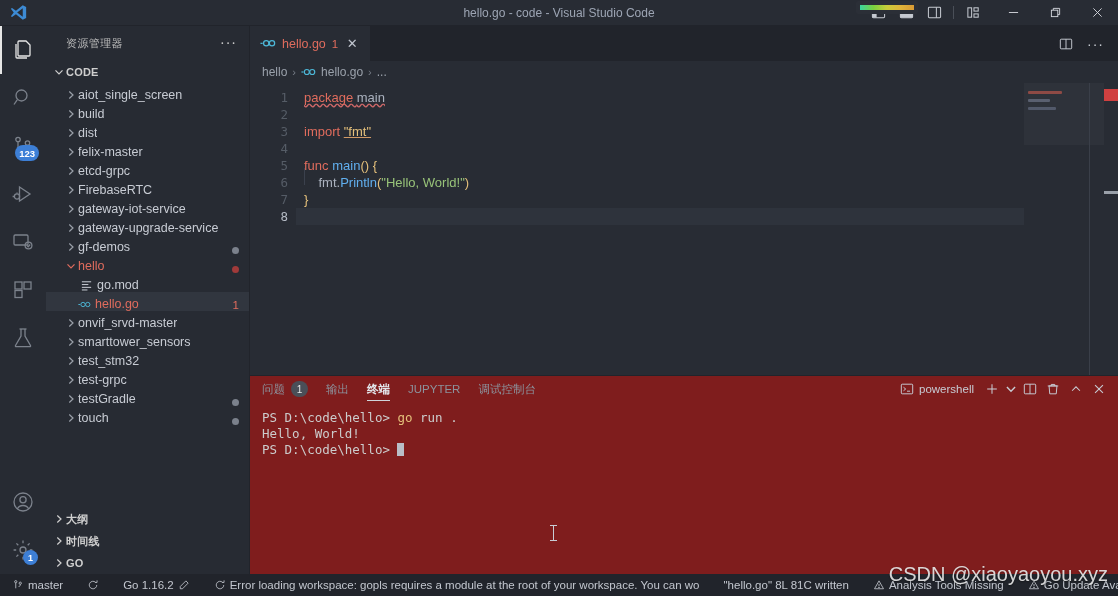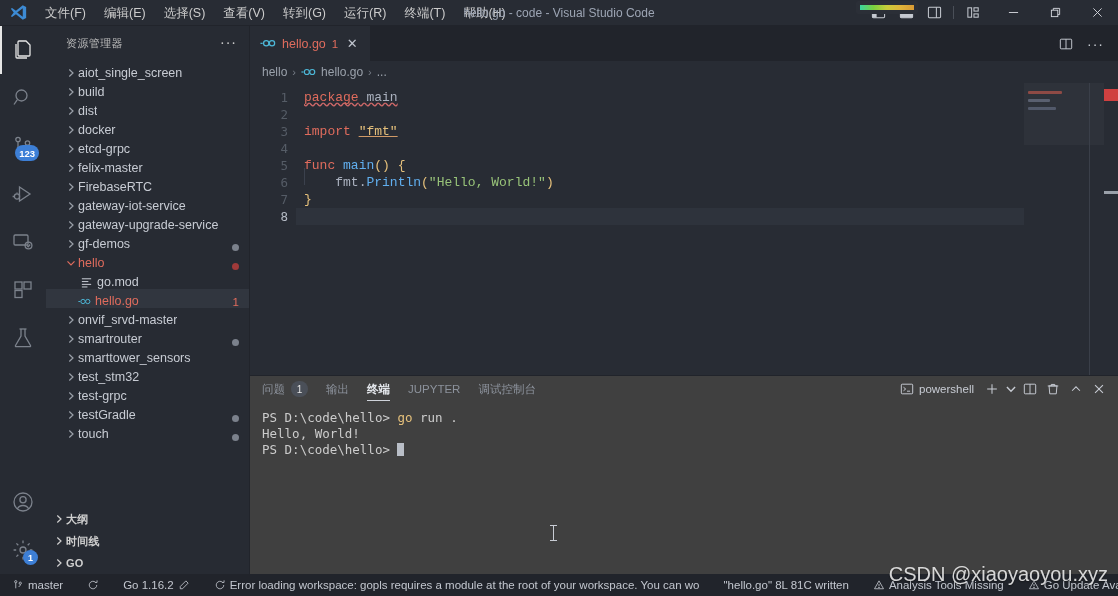--- a/index.html
+++ b/index.html
@@ -133,21 +133,21 @@
 
   .editor-area { flex:1 1 auto; position:relative; background:#282c34; overflow:hidden; display:flex; }
   .gutter {
     width:46px; flex:0 0 46px; padding-top:6px; text-align:right;
     font-family:"DejaVu Sans Mono","Liberation Mono",monospace; font-size:12.5px; color:#555c66;
     user-select:none;
   }
   .gutter div { height:17px; line-height:17px; padding-right:8px; }
   .gutter div.cur { color:#b6bcc6; }
   .code {
-    flex:1 1 auto; padding-top:6px; font-family:Liberation Mono, monospace;
+    flex:1 1 auto; padding-top:6px; font-family:Liberation Sans, sans-serif;
     font-size:13px; position:relative; min-width:0;
   }
   .code .ln { height:17px; line-height:17px; white-space:pre; padding-left:8px; }
   .code .ln.active { background:#2e333c; }
   .kw2 { color:#e06c5d; }
   .fn { color:#61afef; }
   .str { color:#98c379; }
   .var { color:#e5c07b; }
   .plain { color:#abb2bf; }
   .punc { color:#abb2bf; }
@@ -167,21 +167,21 @@
   .mm-slider {
     position:absolute; left:0; right:0; top:0; height:62px; background:rgba(255,255,255,.03);
   }
   .ruler {
     position:absolute; right:0; top:0; width:14px; height:100%; background:#282c34;
   }
   .ruler .mark { position:absolute; right:0; width:100%; }
   .scroll-shadow-right { position:absolute; right:14px; top:0; bottom:0; width:1px; background:#3a3f49; }
 
   
-  .panel { flex:0 0 199px; background:#404040; display:flex; flex-direction:column; border-top:1px solid #21242b; }
+  .panel { flex:0 0 199px; background:#7f1d1d; display:flex; flex-direction:column; border-top:1px solid #21242b; }
   .panel-tabs { height:26px; display:flex; align-items:center; padding-left:12px; flex:0 0 26px; }
   .ptab {
     font-size:11.5px; color:#8c929c; margin-right:18px; height:26px; display:flex;
     align-items:center; gap:6px; cursor:pointer; position:relative;
   }
   .ptab.active { color:#e2e5ea;font-weight:bold; }
   .ptab.active::after {
     content:""; position:absolute; left:0; right:0; bottom:1px; height:1px; background:#cfd3da;
   }
   .ptab .pbadge {
@@ -235,30 +235,20 @@
 
 <div id="app">
 
   <div class="titlebar">
     <div class="vscode-logo">
       <svg viewBox="0 0 100 100" xmlns="http://www.w3.org/2000/svg">
         <path d="M75 8 L95 18 L95 82 L75 92 L35 60 L12 77 L5 72 L22 50 L5 28 L12 23 L35 40 Z" fill="#3d8bd4"></path>
         <path d="M75 25 L75 75 L42 50 Z" fill="#282c34"></path>
       </svg>
     </div>
-    <div class="menu">
-      <div class="menu-item">文件(F)</div>
-      <div class="menu-item">编辑(E)</div>
-      <div class="menu-item">选择(S)</div>
-      <div class="menu-item">查看(V)</div>
-      <div class="menu-item">转到(G)</div>
-      <div class="menu-item">运行(R)</div>
-      <div class="menu-item">终端(T)</div>
-      <div class="menu-item">帮助(H)</div>
-    </div>
     <div class="title-center">hello.go - code - Visual Studio Code</div>
 
     <div class="gradient-widget">
       <div class="gradient-bar"></div>
     </div>
 
     <div class="title-right">
       <div class="layout-icons">
         <div class="ticon">
           <svg viewBox="0 0 16 16" fill="none" stroke="#c5c9d0" stroke-width="1.1">
@@ -376,20 +366,28 @@
       </div>
     </div>
 
     <div class="sidebar">
       <div class="sidebar-header">
         <span>资源管理器</span>
         <span class="dots">···</span>
       </div>
 
       <div class="tree">
+        <div class="section-head">
+          <span class="chev">
+            <svg viewBox="0 0 12 12" fill="none" stroke="#cfcfcf" stroke-width="1.2">
+                <polyline points="2.5,4.3 6,8 9.5,4.3"></polyline>
+              </svg>
+          </span>
+          <span>CODE</span>
+        </div>
 
         <div class="row">
           <span class="indent" style="width:18px"></span>
           <span class="chev">
               <svg viewBox="0 0 12 12" fill="none" stroke="#9aa0a9" stroke-width="1.2">
                 <polyline points="4.3,2.5 8,6 4.3,9.5"></polyline>
               </svg>
             </span>
           <span class="label">aiot_single_screen</span>
         </div>
@@ -411,39 +409,30 @@
             </span>
           <span class="label">dist</span>
         </div>
         <div class="row">
           <span class="indent" style="width:18px"></span>
           <span class="chev">
               <svg viewBox="0 0 12 12" fill="none" stroke="#9aa0a9" stroke-width="1.2">
                 <polyline points="4.3,2.5 8,6 4.3,9.5"></polyline>
               </svg>
             </span>
-          <span class="label">docker</span>
+          <span class="label">felix-master</span>
         </div>
         <div class="row">
           <span class="indent" style="width:18px"></span>
           <span class="chev">
               <svg viewBox="0 0 12 12" fill="none" stroke="#9aa0a9" stroke-width="1.2">
                 <polyline points="4.3,2.5 8,6 4.3,9.5"></polyline>
               </svg>
             </span>
           <span class="label">etcd-grpc</span>
-        </div>
-        <div class="row">
-          <span class="indent" style="width:18px"></span>
-          <span class="chev">
-              <svg viewBox="0 0 12 12" fill="none" stroke="#9aa0a9" stroke-width="1.2">
-                <polyline points="4.3,2.5 8,6 4.3,9.5"></polyline>
-              </svg>
-            </span>
-          <span class="label">felix-master</span>
         </div>
         <div class="row">
           <span class="indent" style="width:18px"></span>
           <span class="chev">
               <svg viewBox="0 0 12 12" fill="none" stroke="#9aa0a9" stroke-width="1.2">
                 <polyline points="4.3,2.5 8,6 4.3,9.5"></polyline>
               </svg>
             </span>
           <span class="label">FirebaseRTC</span>
         </div>
@@ -512,30 +501,20 @@
           <span class="count">1</span>
         </div>
         <div class="row">
           <span class="indent" style="width:18px"></span>
           <span class="chev">
               <svg viewBox="0 0 12 12" fill="none" stroke="#9aa0a9" stroke-width="1.2">
                 <polyline points="4.3,2.5 8,6 4.3,9.5"></polyline>
               </svg>
             </span>
           <span class="label">onvif_srvd-master</span>
-        </div>
-        <div class="row">
-          <span class="indent" style="width:18px"></span>
-          <span class="chev">
-              <svg viewBox="0 0 12 12" fill="none" stroke="#9aa0a9" stroke-width="1.2">
-                <polyline points="4.3,2.5 8,6 4.3,9.5"></polyline>
-              </svg>
-            </span>
-          <span class="label">smartrouter</span>
-          <span class="dot"></span>
         </div>
         <div class="row">
           <span class="indent" style="width:18px"></span>
           <span class="chev">
               <svg viewBox="0 0 12 12" fill="none" stroke="#9aa0a9" stroke-width="1.2">
                 <polyline points="4.3,2.5 8,6 4.3,9.5"></polyline>
               </svg>
             </span>
           <span class="label">smarttower_sensors</span>
         </div>

